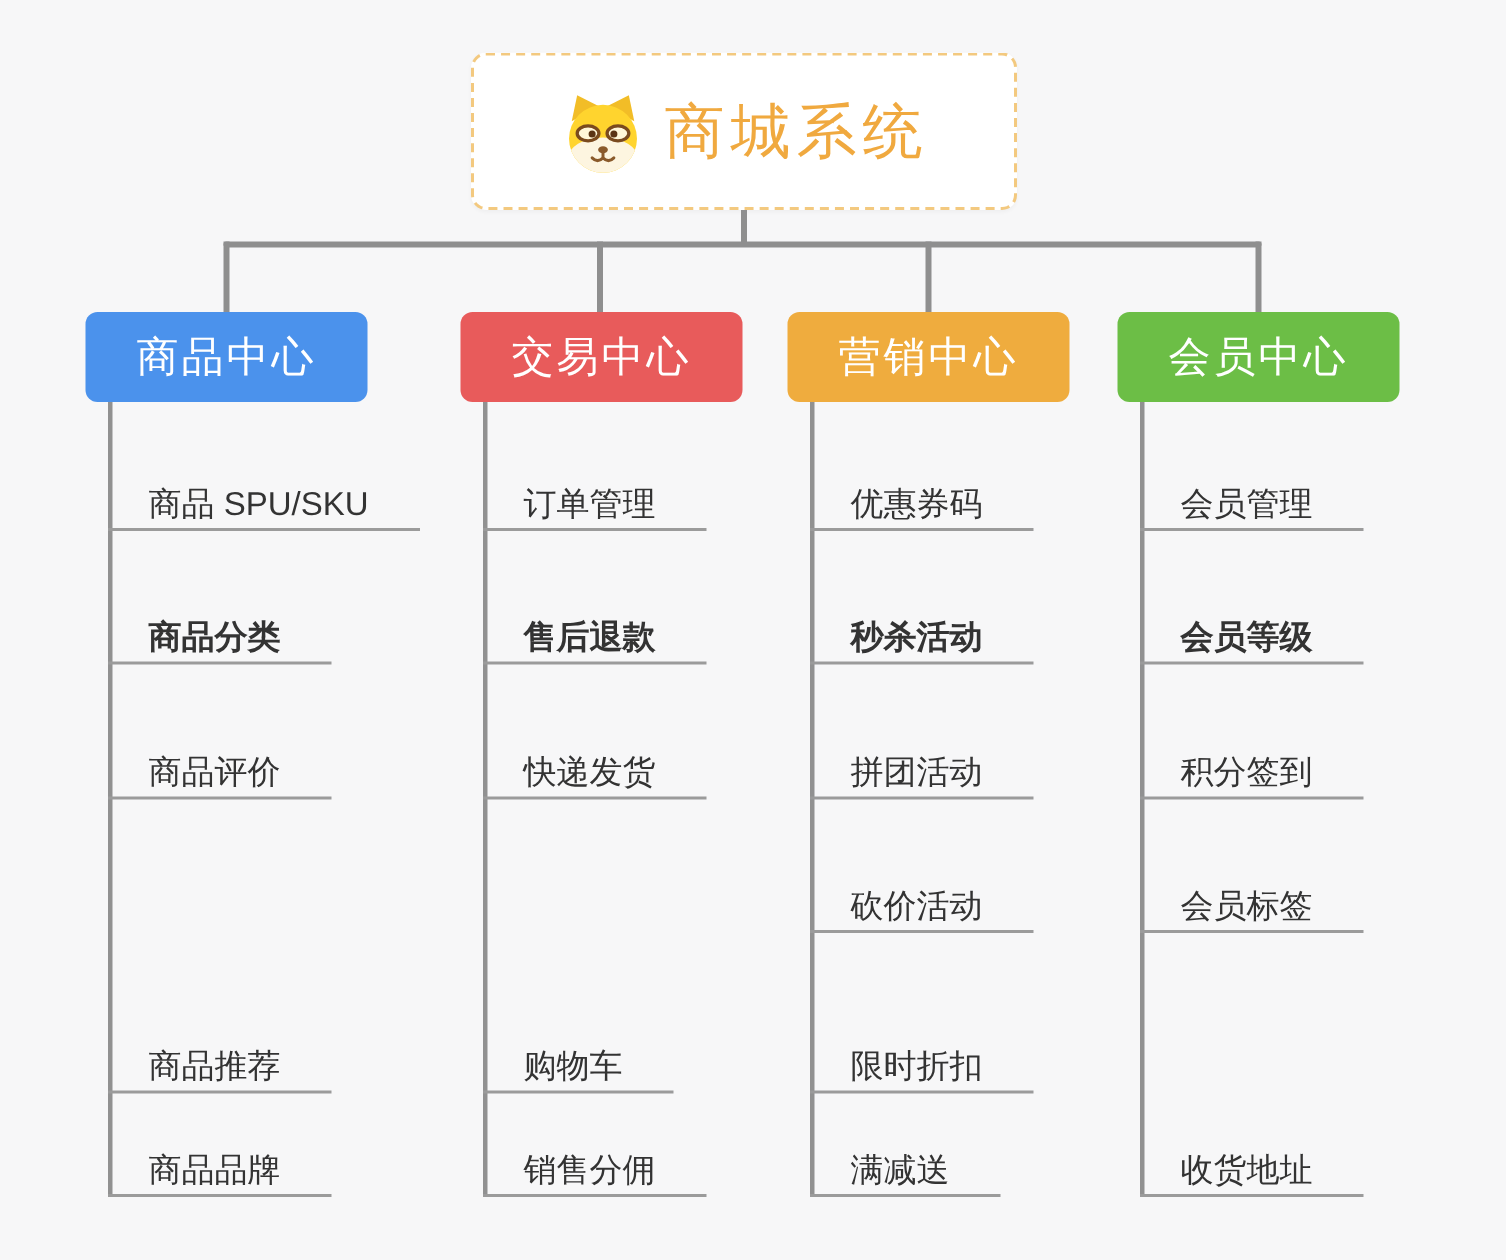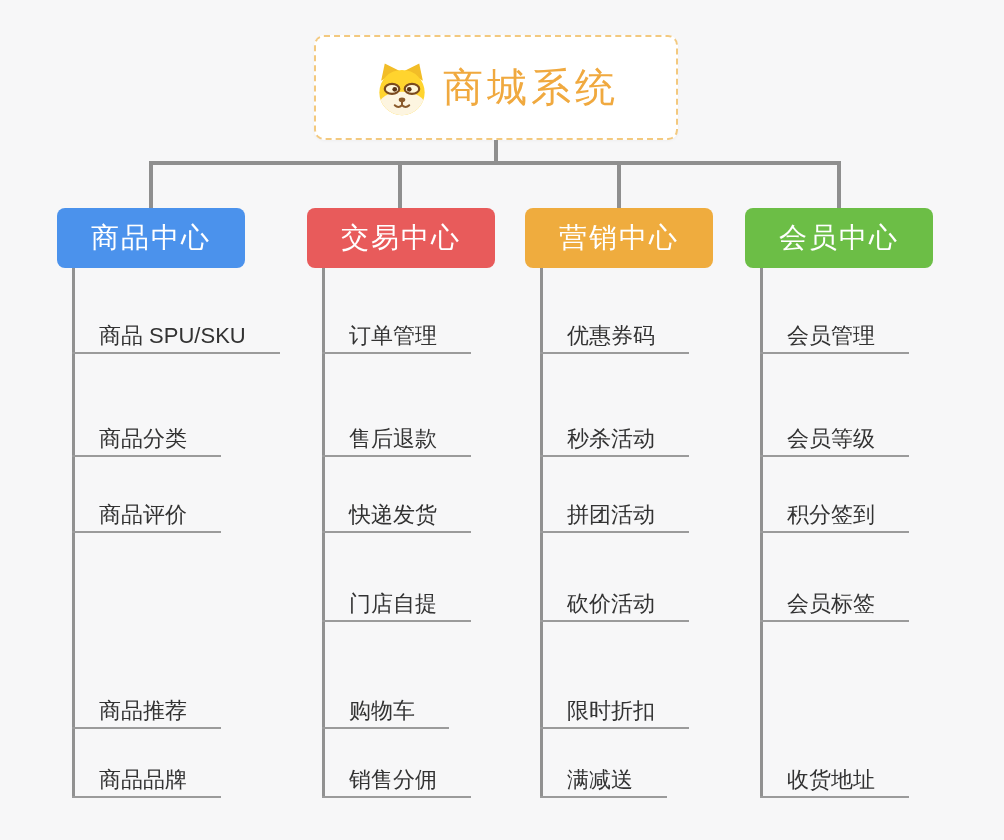--- a/index.html
+++ b/index.html
@@ -61,21 +61,21 @@
   }
   .leaf {
     position: absolute; left: 15px;
     font-size: 22px; color: #333333;
     line-height: 32px;
     padding: 0 34px 0 27px;
     border-bottom: 2px solid #9b9b9b;
     white-space: nowrap;
   }
   .leaf.r0 { top: 112px; }
-  .leaf.r1 { top: 215px; }
+  .leaf.r1 { top: 201px; font-weight: bold; }
   .leaf.r2 { top: 291px; }
   .leaf.r3 { top: 380px; }
   .leaf.r4 { top: 487px; }
   .leaf.r5 { top: 556px; }
 </style>
 </head>
 <body>
 
 <div id="canvas">
 
@@ -116,21 +116,20 @@
     <div class="leaf r4">商品推荐</div>
     <div class="leaf r5">商品品牌</div>
   </div>
 
   <div class="branch b1">
     <div class="bhead" style="background-color: rgb(232, 91, 91);">交易中心</div>
     <div class="vline"></div>
     <div class="leaf r0">订单管理</div>
     <div class="leaf r1">售后退款</div>
     <div class="leaf r2">快递发货</div>
-    <div class="leaf r3">门店自提</div>
     <div class="leaf r4">购物车</div>
     <div class="leaf r5">销售分佣</div>
   </div>
 
   <div class="branch b2">
     <div class="bhead" style="background-color: rgb(239, 172, 62);">营销中心</div>
     <div class="vline"></div>
     <div class="leaf r1">秒杀活动</div>
     <div class="leaf r0">优惠券码</div>
     <div class="leaf r2">拼团活动</div>

